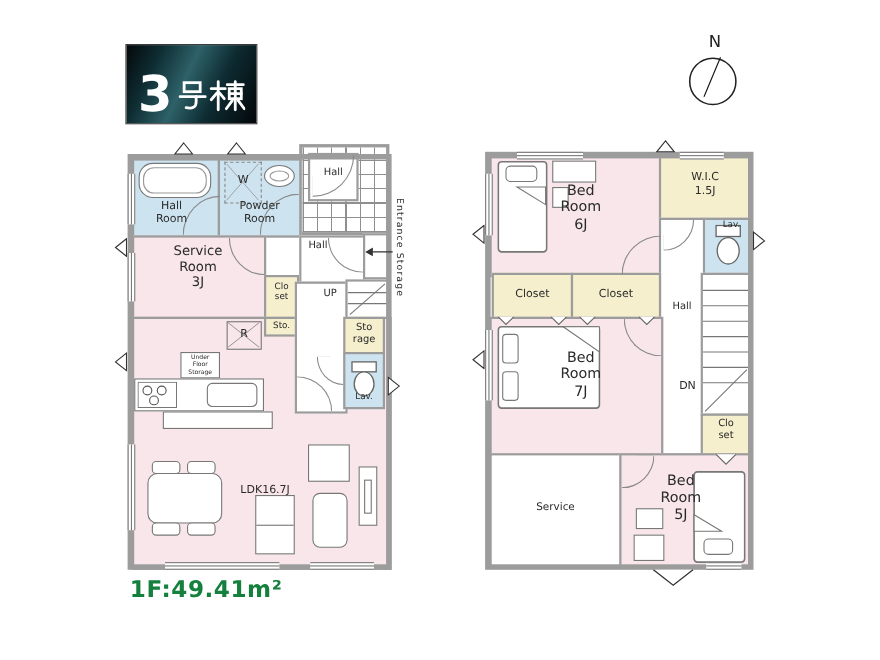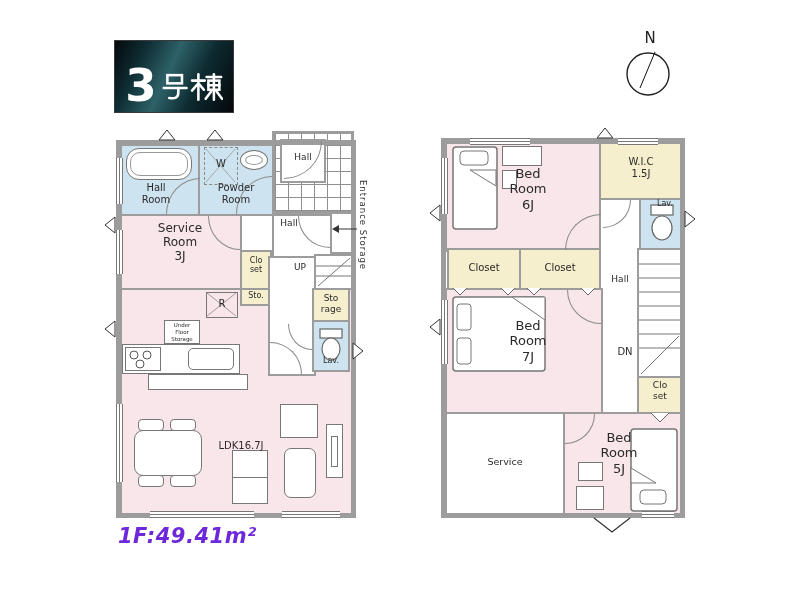--- a/index.html
+++ b/index.html
@@ -18,21 +18,21 @@
   .furn{position:absolute;box-sizing:border-box;border:1.6px solid #777;background:#fff;}
   .arc{position:absolute;box-sizing:border-box;}
   .rTL{border-top:1.3px solid #888;border-left:1.3px solid #888;border-top-left-radius:100% 100%;}
   .rTR{border-top:1.3px solid #888;border-right:1.3px solid #888;border-top-right-radius:100% 100%;}
   .rBL{border-bottom:1.3px solid #888;border-left:1.3px solid #888;border-bottom-left-radius:100% 100%;}
   .rBR{border-bottom:1.3px solid #888;border-right:1.3px solid #888;border-bottom-right-radius:100% 100%;}
   .winH{position:absolute;height:7px;background-color:#fff;border-top:1px solid #777;border-bottom:1px solid #777;
         background-image:linear-gradient(#777,#777);background-size:100% 1px;background-position:center;background-repeat:no-repeat;box-sizing:border-box;}
   .winV{position:absolute;width:7px;background-color:#fff;border-left:1px solid #777;border-right:1px solid #777;
         background-image:linear-gradient(#777,#777);background-size:1px 100%;background-position:center;background-repeat:no-repeat;box-sizing:border-box;}
-  .areaLbl{position:absolute;font-weight:bold;font-size:21px;color:#6d28d9;letter-spacing:0.5px;font-style:italic;}
+  .areaLbl{position:absolute;font-weight:bold;font-size:21px;color:#15803d;letter-spacing:0.5px;}
   #badge{position:absolute;left:114px;top:40px;width:118px;height:62px;border:1px solid #3a3a3a;
          background:linear-gradient(115deg,#05080a 0%,#0e2d33 22%,#2e6168 45%,#0d2b31 68%,#04070a 100%);
          display:flex;align-items:flex-end;justify-content:center;padding-bottom:9px;gap:4px;}
   #badge .num{color:#fff;font-size:45px;font-weight:bold;line-height:0.75;}
   .vtext{position:absolute;writing-mode:vertical-rl;font-size:8.5px;color:#333;letter-spacing:1px;}
   svg{display:block;}
 </style>
 </head>
 <body>
 

